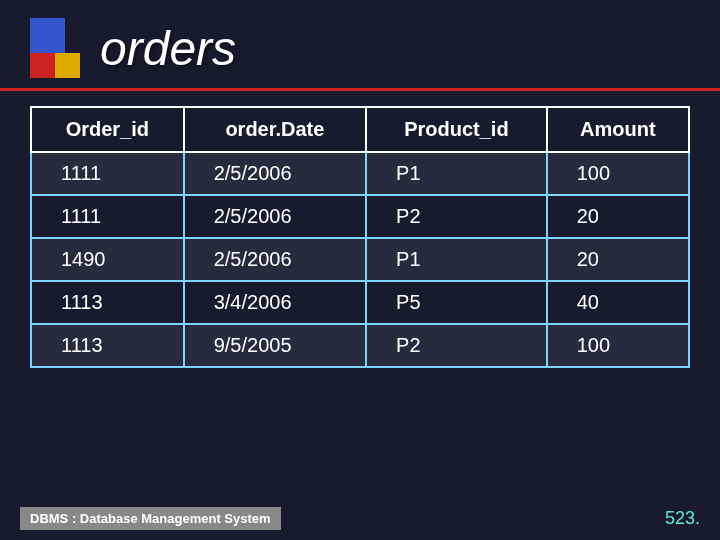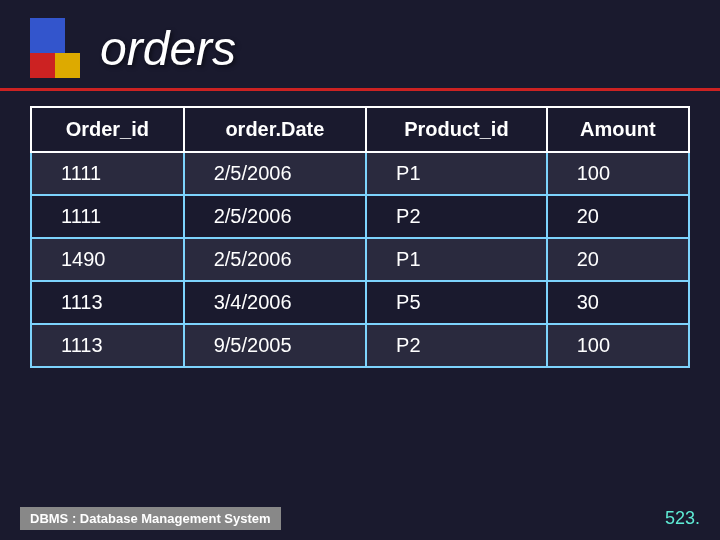--- a/index.html
+++ b/index.html
@@ -185,21 +185,21 @@
         <tr>
           <td>1490</td>
           <td>2/5/2006</td>
           <td>P1</td>
           <td>20</td>
         </tr>
         <tr>
           <td>1113</td>
           <td>3/4/2006</td>
           <td>P5</td>
-          <td>30</td>
+          <td>40</td>
         </tr>
         <tr>
           <td>1113</td>
           <td>9/5/2005</td>
           <td>P2</td>
           <td>100</td>
         </tr>
       </tbody>
   </table>
 </div>

